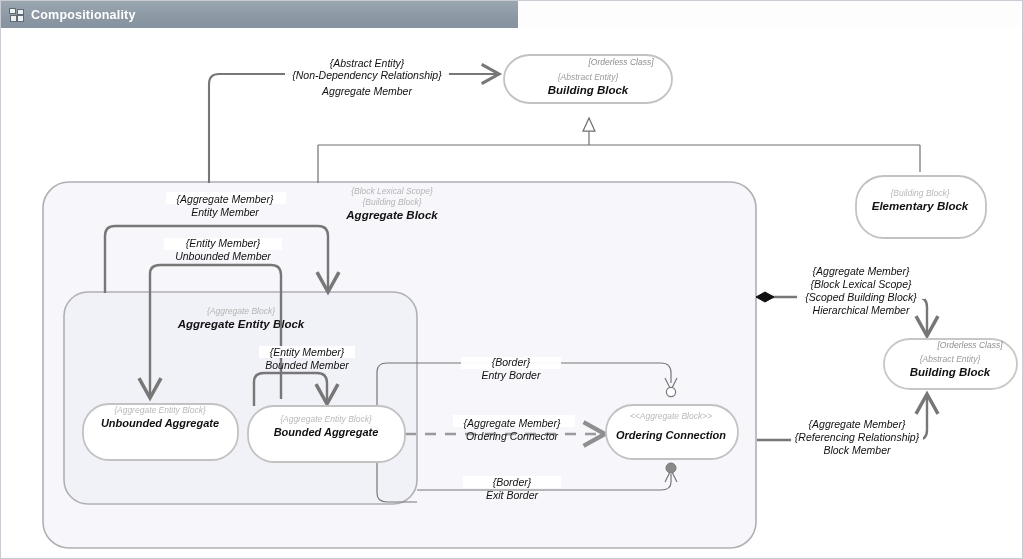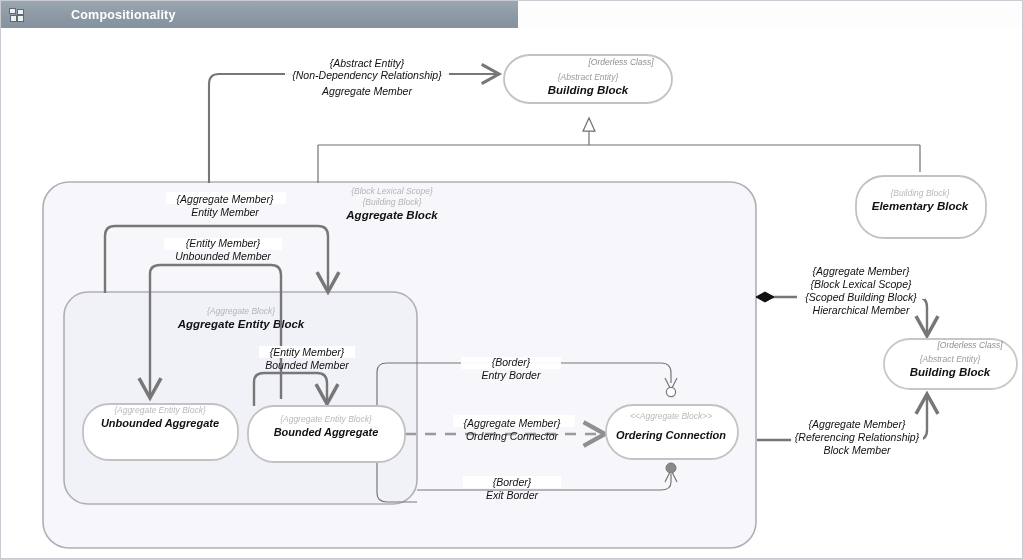--- a/index.html
+++ b/index.html
@@ -3,21 +3,21 @@
 <meta charset="utf-8">
 <style>
   html,body{margin:0;padding:0;background:#ffffff;}
   body{font-family:"Liberation Sans", sans-serif;}
   #app{position:relative;width:1023px;height:559px;background:#ffffff;overflow:hidden;}
 
   
   .win-border{position:absolute;left:0;top:0;width:1023px;height:559px;box-sizing:border-box;border:1px solid #c9ccd2;background:#fdfdfd;}
   .titlebar{position:absolute;left:1px;top:1px;width:517px;height:27px;
             background:linear-gradient(to bottom,#9aa6b0 0%,#8d99a4 55%,#8593a0 100%);
-            display:flex;align-items:center;gap:40px;}
+            display:flex;align-items:center;}
   .titlebar .ic{margin-left:8px;margin-right:7px;width:15px;height:14px;position:relative;flex:0 0 auto;}
   .titlebar .ic i{position:absolute;display:block;background:#eef1f4;border:1px solid #5f6a74;}
   .titlebar .ic i.a{width:5px;height:4px;left:0;top:0;}
   .titlebar .ic i.b{width:5px;height:4px;left:8px;top:1px;}
   .titlebar .ic i.c{width:5px;height:5px;left:1px;top:7px;}
   .titlebar .ic i.d{width:5px;height:5px;left:8px;top:7px;}
   .titlebar .tt{color:#ffffff;font-size:12.5px;font-weight:bold;letter-spacing:.2px;}
 
   .canvas{position:absolute;left:1px;top:28px;width:1021px;height:530px;background:#ffffff;overflow:hidden;}
   svg.diagram{position:absolute;left:0;top:-28px;width:1021px;height:558px;}

